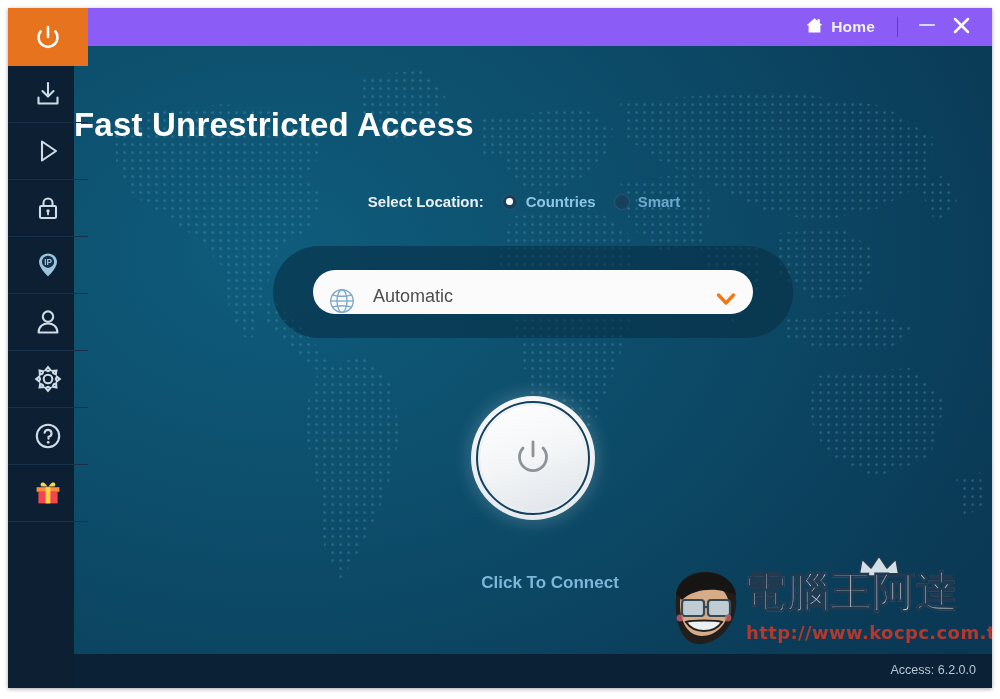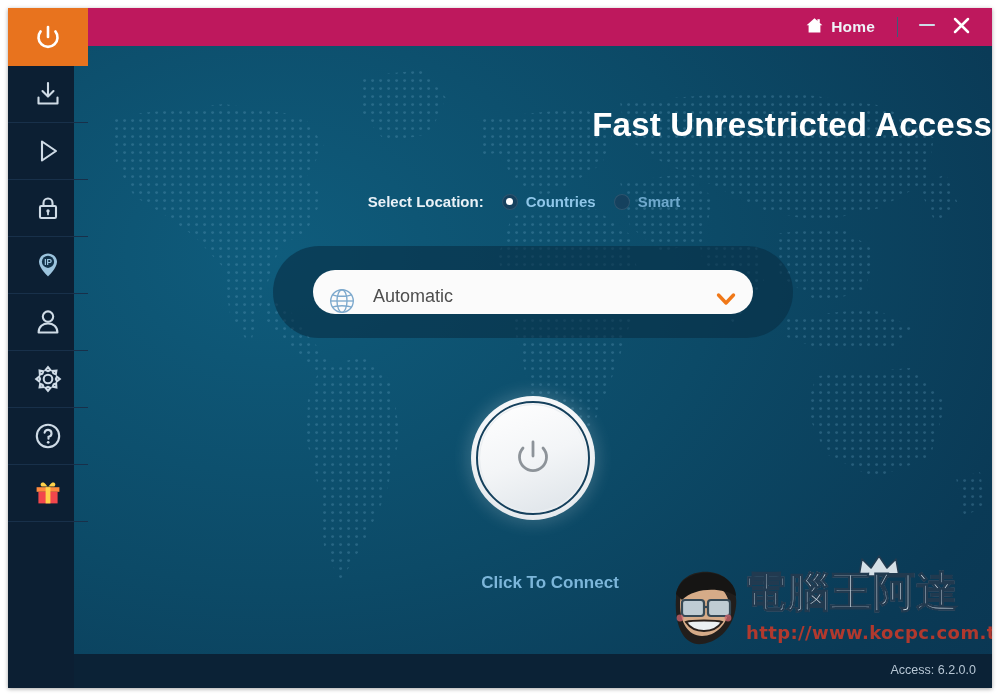--- a/index.html
+++ b/index.html
@@ -41,21 +41,21 @@
     border-bottom: none;
     height: 58px;
   }
   .side-item svg { display: block; }
 
   
   #titlebar {
     position: absolute;
     left: 66px; top: 0;
     width: 918px; height: 38px;
-    background: #be185d;
+    background: #8b5cf6;
     z-index: 25;
   }
   #titlebar-right {
     position: absolute;
     right: 14px; top: 0;
     height: 38px;
     display: flex;
     align-items: center;
     gap: 0;
   }
@@ -106,21 +106,21 @@
     position: absolute;
     left: 0; right: 0; top: 24px;
     text-align: center;
     color: #7fb8d8;
     font-size: 22px;
     letter-spacing: 0.3px;
   }
   #headline {
     position: absolute;
     left: 0; right: 0; top: 60px;
-    text-align: right;
+    text-align: left;
     color: #ffffff;
     font-size: 33px;
     font-weight: bold;
     letter-spacing: 0.2px;
   }
 
   
   #select-row {
     position: absolute;
     left: 0; right: 0; top: 147px;

